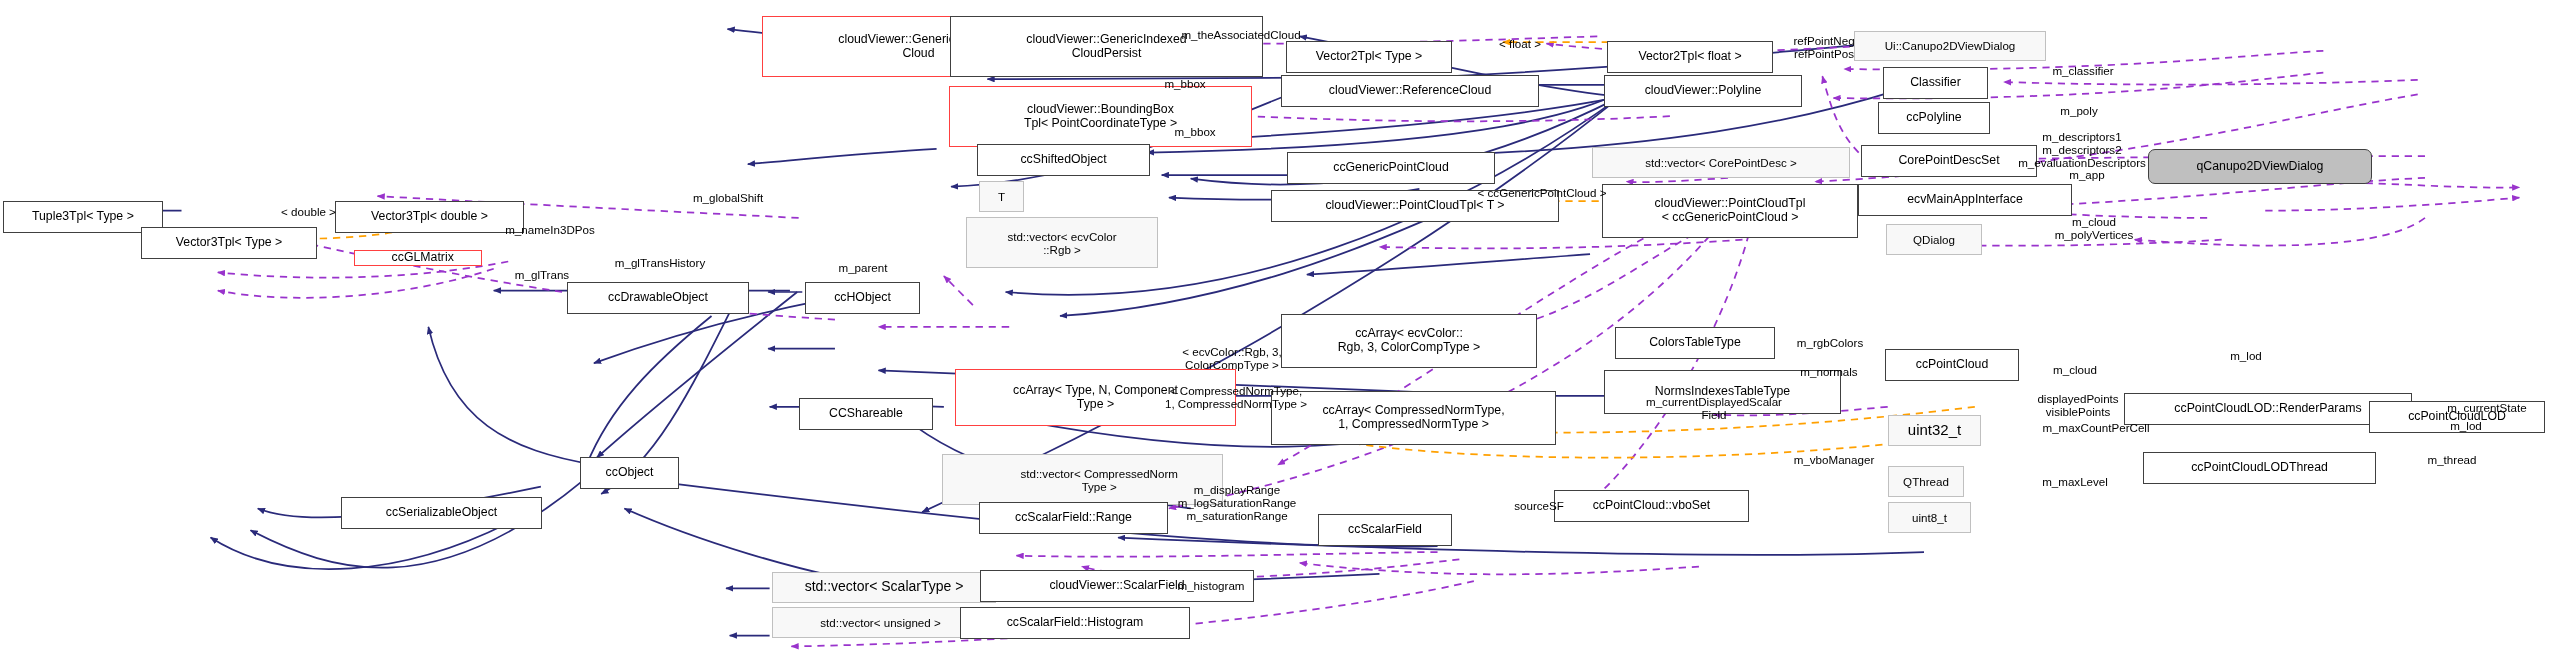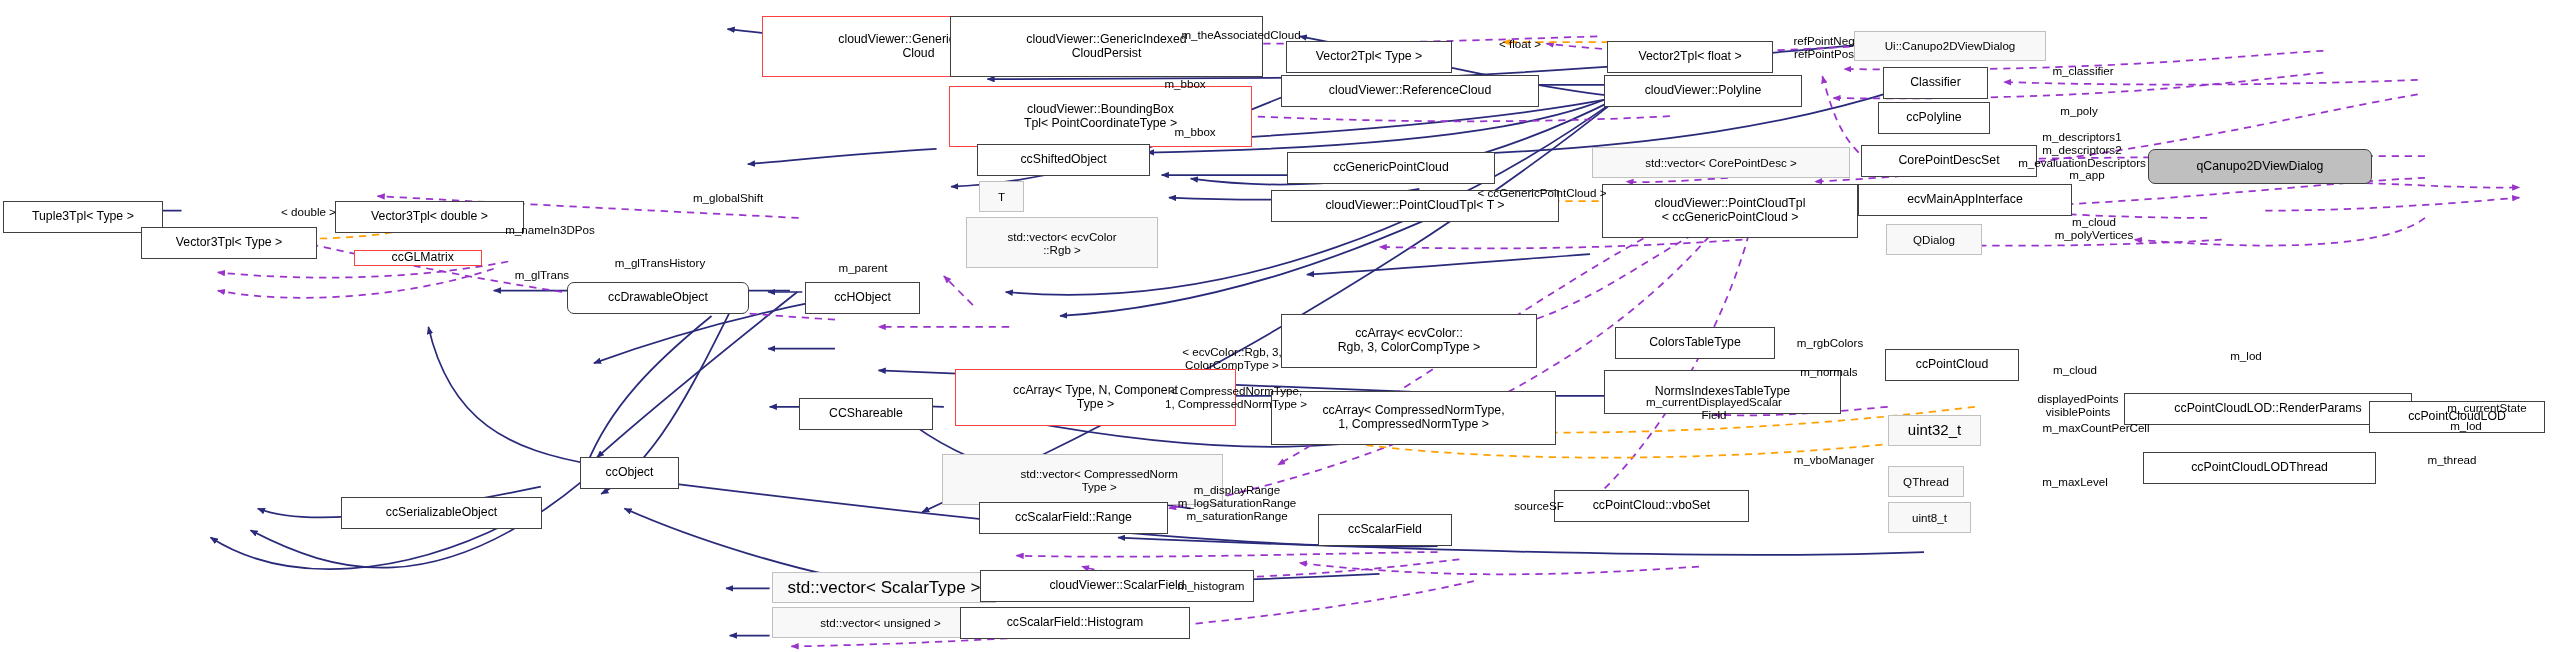--- a/index.html
+++ b/index.html
@@ -171,21 +171,21 @@
       <div class="node n-grey" style="left: 979px; top: 181px; width: 45px; height: 30.5px; font-size: 11.6px;">T</div>
       <div class="node n-solid" style="left: 1271px; top: 190px; width: 288px; height: 32px;">cloudViewer::PointCloudTpl&lt; T &gt;</div>
       <div class="node n-solid" style="left: 1602px; top: 184px; width: 256px; height: 54px;">cloudViewer::PointCloudTpl
 &lt; ccGenericPointCloud &gt;</div>
       <div class="node n-solid" style="left: 1858px; top: 184px; width: 214px; height: 32px;">ecvMainAppInterface</div>
       <div class="node n-solid" style="left: 141px; top: 227px; width: 176px; height: 32px;">Vector3Tpl&lt; Type &gt;</div>
       <div class="node n-grey" style="left: 966px; top: 217px; width: 192px; height: 51px; font-size: 11.6px;">std::vector&lt; ecvColor
 ::Rgb &gt;</div>
       <div class="node n-grey" style="left: 1886px; top: 224px; width: 96px; height: 30.5px; font-size: 11.6px;">QDialog</div>
       <div class="node n-red" style="left: 354px; top: 250px; width: 128px; height: 16px; padding-left: 13px;">ccGLMatrix</div>
-      <div class="node n-solid" style="left: 567px; top: 282px; width: 182px; height: 32px; border-radius: 7px;">ccDrawableObject</div>
+      <div class="node n-solid" style="left: 567px; top: 282px; width: 182px; height: 32px;">ccDrawableObject</div>
       <div class="node n-solid" style="left: 805px; top: 282px; width: 115px; height: 32px;">ccHObject</div>
       <div class="node n-solid" style="left: 1281px; top: 314px; width: 256px; height: 54px;">ccArray&lt; ecvColor::
 Rgb, 3, ColorCompType &gt;</div>
       <div class="node n-solid" style="left: 1615px; top: 327px; width: 160px; height: 32px;">ColorsTableType</div>
       <div class="node n-solid" style="left: 1885px; top: 349px; width: 134px; height: 32px;">ccPointCloud</div>
       <div class="node n-red" style="left: 955px; top: 369px; width: 281px; height: 57px;">ccArray&lt; Type, N, Component
 Type &gt;</div>
       <div class="node n-solid" style="left: 1604px; top: 370px; width: 237px; height: 44px;">NormsIndexesTableType</div>
       <div class="node n-solid" style="left: 1271px; top: 391px; width: 285px; height: 54px;">ccArray&lt; CompressedNormType,
 1, CompressedNormType &gt;</div>
@@ -196,21 +196,21 @@
       <div class="node n-solid" style="left: 2143px; top: 452px; width: 233px; height: 32px;">ccPointCloudLODThread</div>
       <div class="node n-grey" style="left: 942px; top: 454px; width: 281px; height: 51px; font-size: 11.6px; padding-left: 37px;">std::vector&lt; CompressedNorm
 Type &gt;</div>
       <div class="node n-solid" style="left: 580px; top: 457px; width: 99px; height: 32px;">ccObject</div>
       <div class="node n-grey" style="left: 1888px; top: 466px; width: 76px; height: 30.5px; font-size: 11.6px;">QThread</div>
       <div class="node n-solid" style="left: 341px; top: 497px; width: 201px; height: 32px;">ccSerializableObject</div>
       <div class="node n-solid" style="left: 979px; top: 502px; width: 189px; height: 32px;">ccScalarField::Range</div>
       <div class="node n-solid" style="left: 1318px; top: 514px; width: 134px; height: 32px;">ccScalarField</div>
       <div class="node n-solid" style="left: 1554px; top: 490px; width: 195px; height: 32px;">ccPointCloud::vboSet</div>
       <div class="node n-grey" style="left: 1888px; top: 502px; width: 83px; height: 30.5px; font-size: 11.6px;">uint8_t</div>
-      <div class="node n-grey" style="left: 772px; top: 572px; width: 224px; height: 30.5px; font-size: 17px;">std::vector&lt; ScalarType &gt;</div>
+      <div class="node n-grey" style="left: 772px; top: 572px; width: 224px; height: 30.5px; font-size: 14px;">std::vector&lt; ScalarType &gt;</div>
       <div class="node n-solid" style="left: 980px; top: 570px; width: 274px; height: 32px;">cloudViewer::ScalarField</div>
       <div class="node n-grey" style="left: 772px; top: 607px; width: 217px; height: 30.5px; font-size: 11.6px;">std::vector&lt; unsigned &gt;</div>
       <div class="node n-solid" style="left: 960px; top: 607px; width: 230px; height: 32px;">ccScalarField::Histogram</div>
     </div>
   <div id="label-layer">
       <div class="edgelabel" style="left: 1121px; top: 29px; width: 240px;">m_theAssociatedCloud</div>
       <div class="edgelabel" style="left: 1464px; top: 38px; width: 112px;">&lt; float &gt;</div>
       <div class="edgelabel" style="left: 1752px; top: 35px; width: 144px;">refPointNeg
 refPointPos</div>
       <div class="edgelabel" style="left: 1137px; top: 78px; width: 96px;">m_bbox</div>

